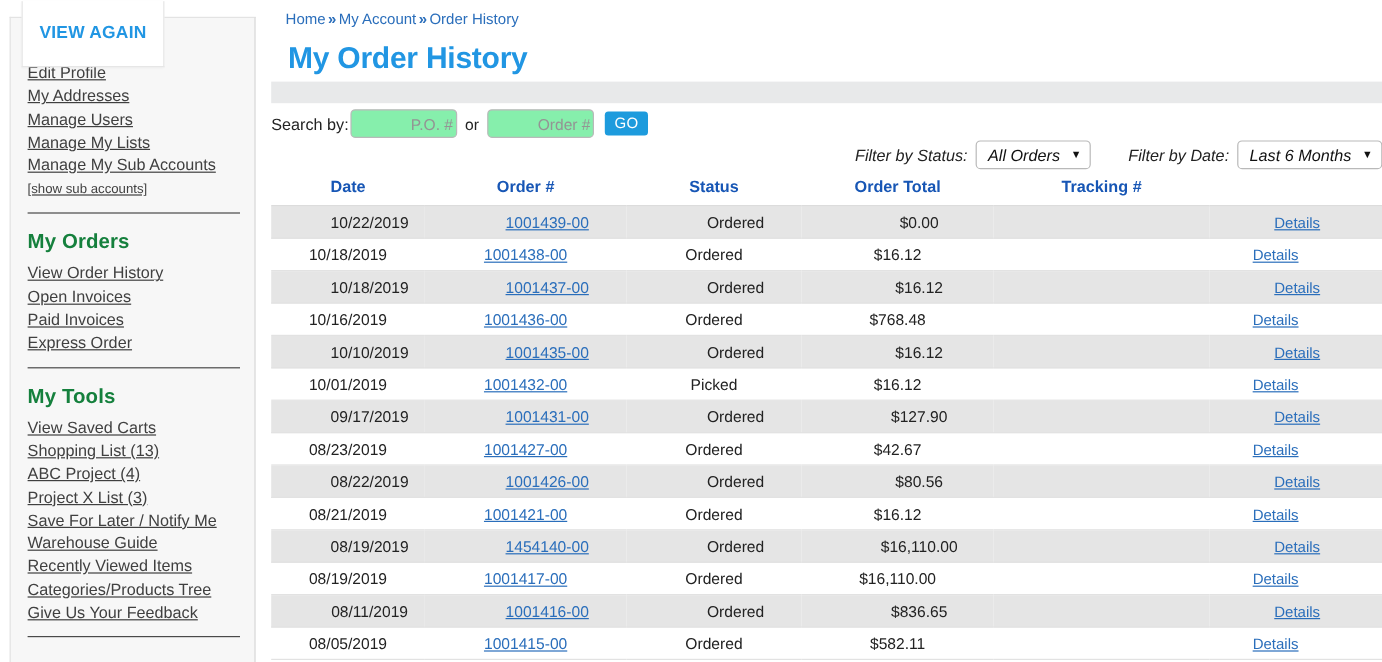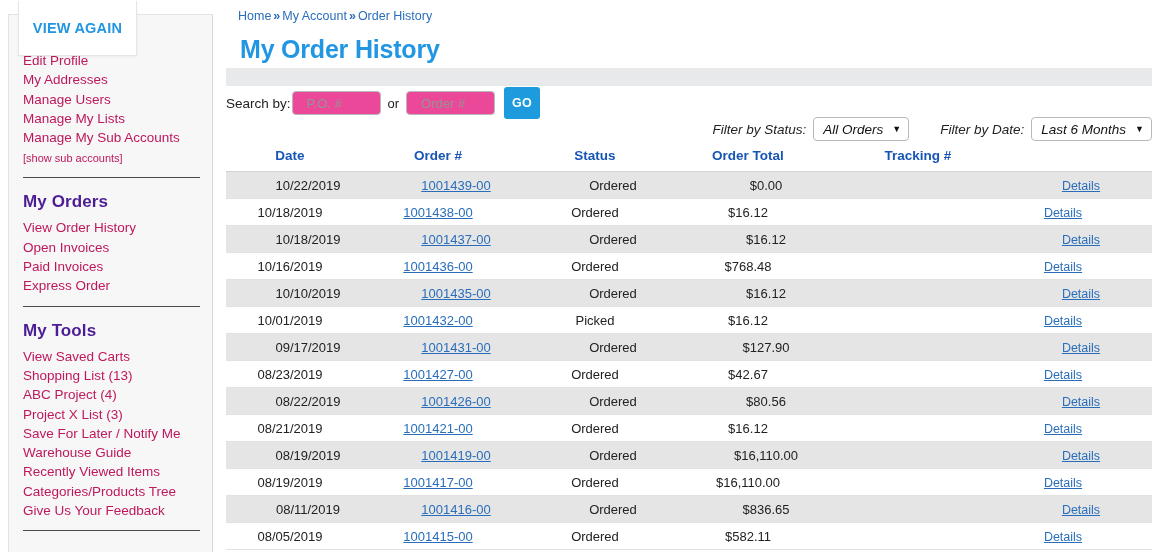--- a/index.html
+++ b/index.html
@@ -24,31 +24,32 @@
     width: 205px;
     height: 538px;
     background: #f7f7f7;
     border-left: 1px solid #e3e3e3;
     border-right: 1px solid #d8d8d8;
     border-top: 1px solid #e3e3e3;
     padding: 0 0 0 0;
   }
   .side-inner { padding: 0 12px 0 14px; }
   .side-head {
-    color: #4c1d95;
+    color: #15803d;
     font-size: 17px;
     font-weight: bold;
     margin: 14px 0 6px 0;
     letter-spacing: 0.1px;
   }
   .side-head.first { margin-top: 10px; }
   .side-link {
     display: block;
-    color: #be185d;
+    color: #404040;
     font-size: 13.5px;
+    text-decoration: underline;
     line-height: 19.3px;
     white-space: nowrap;
     cursor: pointer;
   }
   .side-link.small {
     font-size: 11px;
     line-height: 18px;
     margin-top: 2px;
   }
   .side-rule {
@@ -121,37 +122,38 @@
     font-size: 13.5px;
     color: #222;
     margin-right: 1px;
   }
   .txt-input {
     width: 89px;
     height: 24px;
     border: 1px solid #b9b9b9;
     border-radius: 4px;
     font-size: 13px;
-    padding: 0 14px;
+    padding: 0 2px;
     color: #333;
-    background: #ec4899;
+    background: #86efac;
     font-family: "Liberation Sans", sans-serif;
     outline: none;
+    text-align: right;
   }
   .txt-input::placeholder { color: #949494; }
   .or-text { font-size: 13px; color: #222; margin: 0 7px; }
   #go-btn {
     margin-left: 9px;
     background: #1d9bdd;
     color: #fff;
     border: none;
     border-radius: 3px;
     font-size: 12.5px;
-    font-weight: bold;
-    height: 32px;
+    font-weight: normal;
+    height: 20px;
     padding: 0 8px;
     cursor: pointer;
     font-family: "Liberation Sans", sans-serif;
     letter-spacing: 0.2px;
   }
 
   #filter-row {
     position: absolute;
     right: 0px; top: 116px;
     display: flex;
@@ -390,21 +392,21 @@
           <tr>
             <td>08/21/2019</td>
             <td class="link-cell"><a>1001421-00</a></td>
             <td>Ordered</td>
             <td>$16.12</td>
             <td></td>
             <td class="details-cell"><a>Details</a></td>
           </tr>
           <tr class="alt">
             <td>08/19/2019</td>
-            <td class="link-cell"><a>1001419-00</a></td>
+            <td class="link-cell"><a>1454140-00</a></td>
             <td>Ordered</td>
             <td>$16,110.00</td>
             <td></td>
             <td class="details-cell"><a>Details</a></td>
           </tr>
           <tr>
             <td>08/19/2019</td>
             <td class="link-cell"><a>1001417-00</a></td>
             <td>Ordered</td>
             <td>$16,110.00</td>

